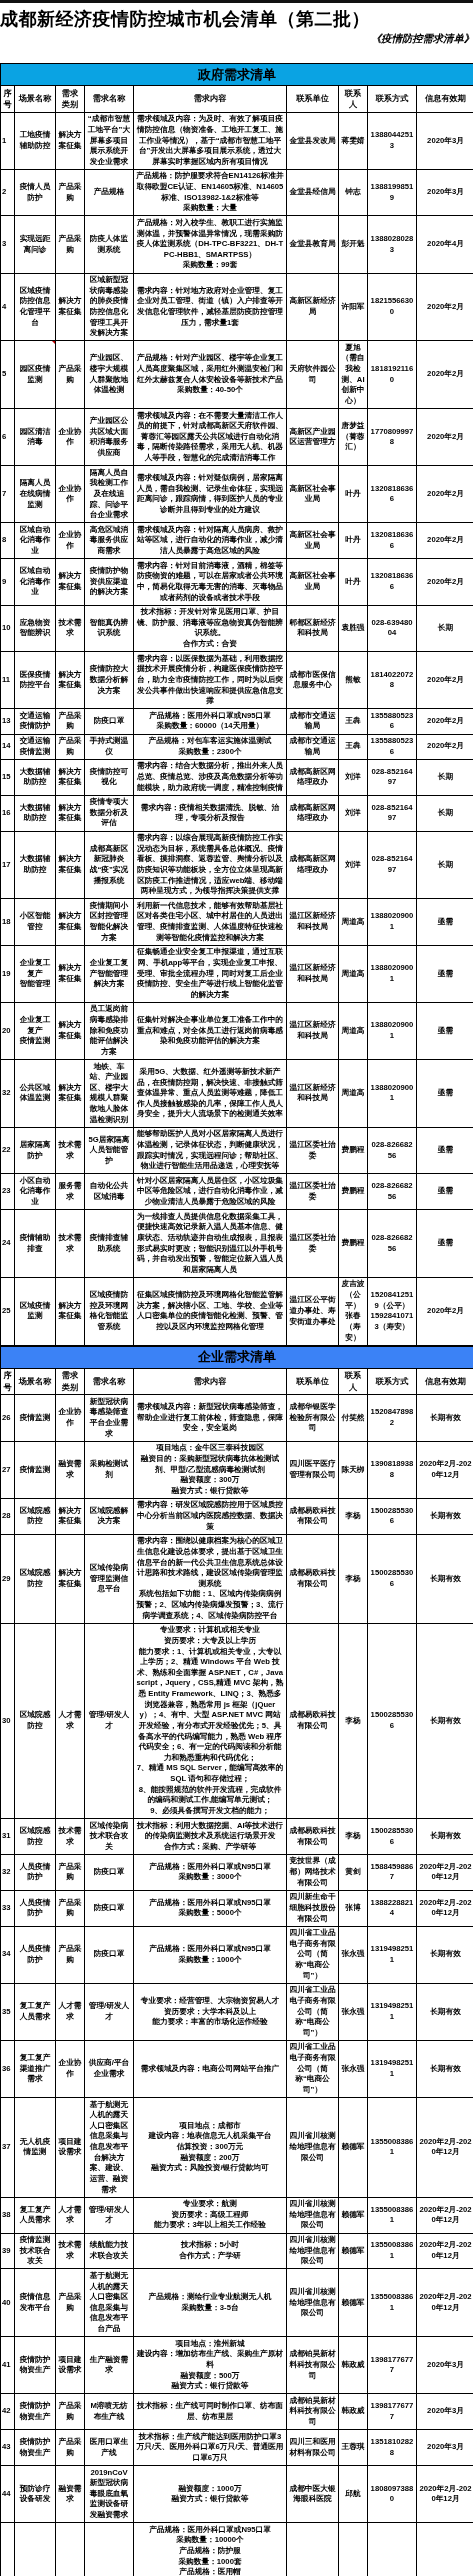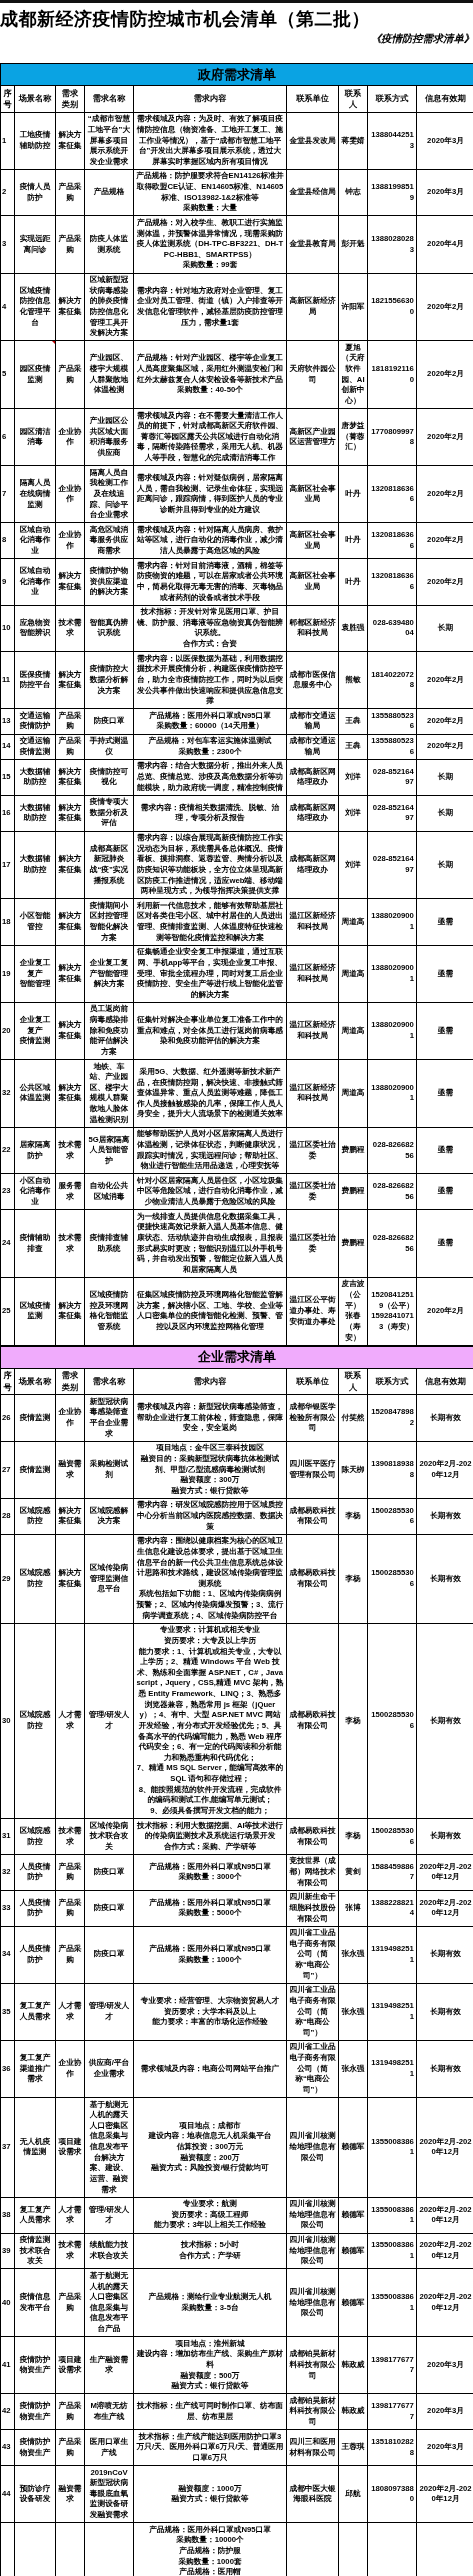--- a/index.html
+++ b/index.html
@@ -8,21 +8,21 @@
   .doc{width:474px;}
   .title{font-size:18px;font-weight:bold;text-align:left;padding:4.1px 0 1px 0;letter-spacing:0.5px;}
   .subtitle{font-family:Liberation Sans, sans-serif;font-size:10.3px;font-weight:bold;font-style:italic;text-align:right;padding:0 0 17px 0;}
   .band{background:#0aa3e3;border:1px solid #000;border-bottom:none;text-align:center;font-size:13px;font-weight:bold;padding:1.5px 0;}
   table{border-collapse:collapse;table-layout:fixed;width:474px;}
   td,th{border:0.8px solid #000;vertical-align:middle;font-size:7.7px;font-weight:bold;padding:1.5px 2.1px;word-break:break-all;overflow-wrap:anywhere;line-height:1.38;}
   thead th{text-align:center;font-size:8.2px;}
   td.c-no{text-align:left;padding-left:1px;}
   td.c-scene,td.c-cat,td.c-name,td.c-unit,td.c-person,td.c-valid{text-align:center;white-space:pre-wrap;}
   td.c-content{text-align:center;white-space:pre-wrap;}
-  td.c-phone{text-align:right;white-space:pre-wrap;}
+  td.c-phone{text-align:center;white-space:pre-wrap;}
   .corner-marker{display:inline-block;width:0;height:0;border-left:3.6px solid transparent;border-top:3.6px solid #c00000;position:absolute;top:0;right:0;}
   .marker-host{position:relative;}
 </style>
 </head>
 <body>
 
 <div class="topbar"></div>
 
 <div class="doc">
   <div class="title">成都新经济疫情防控城市机会清单（第二批）</div>
@@ -103,21 +103,21 @@
         </tr>
         <tr>
           <td class="c-no">5</td>
           <td class="c-scene marker-host">园区疫情监测<span class="corner-marker"></span></td>
           <td class="c-cat">产品采购</td>
           <td class="c-name">产业园区、楼宇大规模人群聚散地体温检测</td>
           <td class="c-content">产品规格：针对产业园区、楼宇等企业复工人员高度聚集区域，采用红外测温安检门和红外太赫兹复合人体安检设备等新技术产品
 采购数量：40-50个</td>
           <td class="c-unit">天府软件园公司</td>
           <td class="c-person">夏旭
-（天府软件园、AI创新中心）</td>
+（需自我检测、AI创新中心）</td>
           <td class="c-phone">18181921160</td>
           <td class="c-valid">2020年2月</td>
         </tr>
         <tr>
           <td class="c-no">6</td>
           <td class="c-scene">园区清洁消毒</td>
           <td class="c-cat">企业协作</td>
           <td class="c-name">产业园区公共区域大面积消毒服务供应商</td>
           <td class="c-content">需求领域及内容：在不需要大量清洁工作人员的前提下，针对成都高新区天府软件园、菁蓉汇等园区露天公共区域进行自动化消毒，隔断传染路径需求，采用无人机、机器人等手段，智慧化的完成清洁消毒工作</td>
           <td class="c-unit">高新区产业园区运营管理方</td>
@@ -326,21 +326,21 @@
           <td class="c-unit">温江区公平街道办事处、寿安街道办事处</td>
           <td class="c-person">皮吉波（公平）
 张春（寿安）</td>
           <td class="c-phone">15208412519（公平）
 15928410713（寿安）</td>
           <td class="c-valid">2020年2月</td>
         </tr>
       </tbody>
   </table>
 
-  <div class="band" style="background: #f0abfc;">企业需求清单</div>
+  <div class="band" style="background: #3b82f6;">企业需求清单</div>
   <table>
     <colgroup>
       <col style="width:14px">
         <col style="width:41px">
         <col style="width:29px">
         <col style="width:49px">
       <col style="width:153px">
         <col style="width:52px">
         <col style="width:29px">
         <col style="width:49px">

